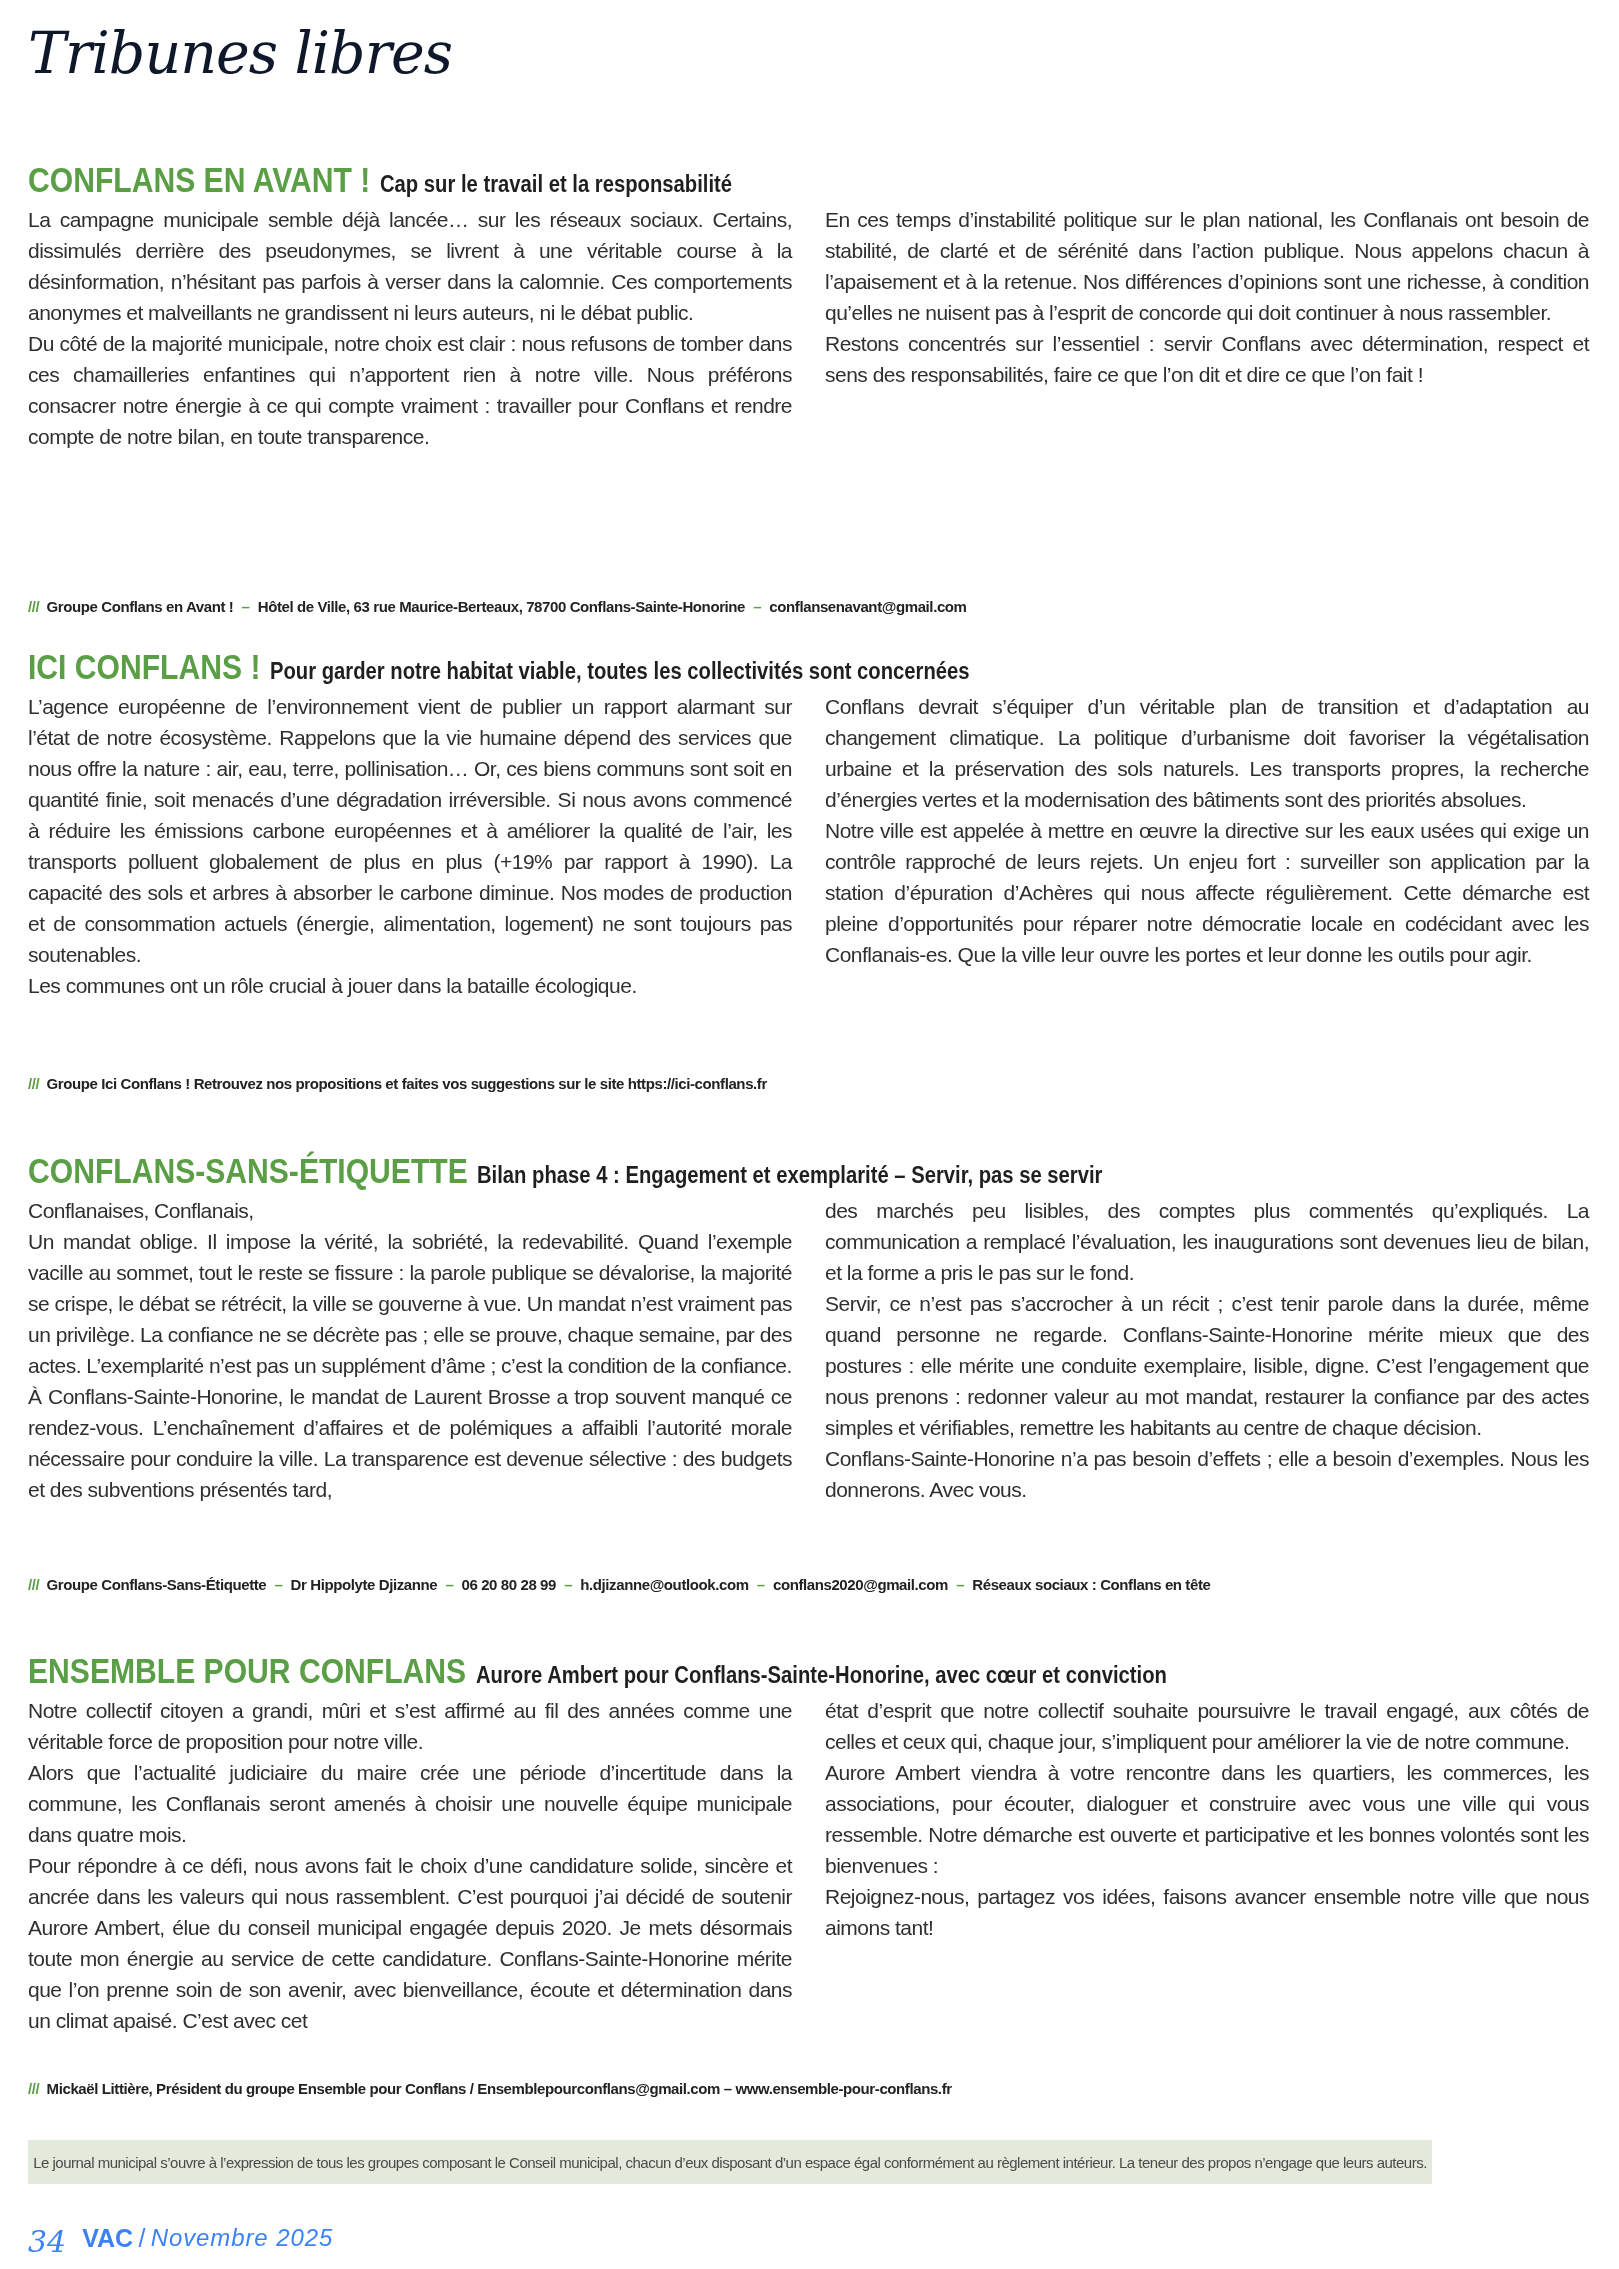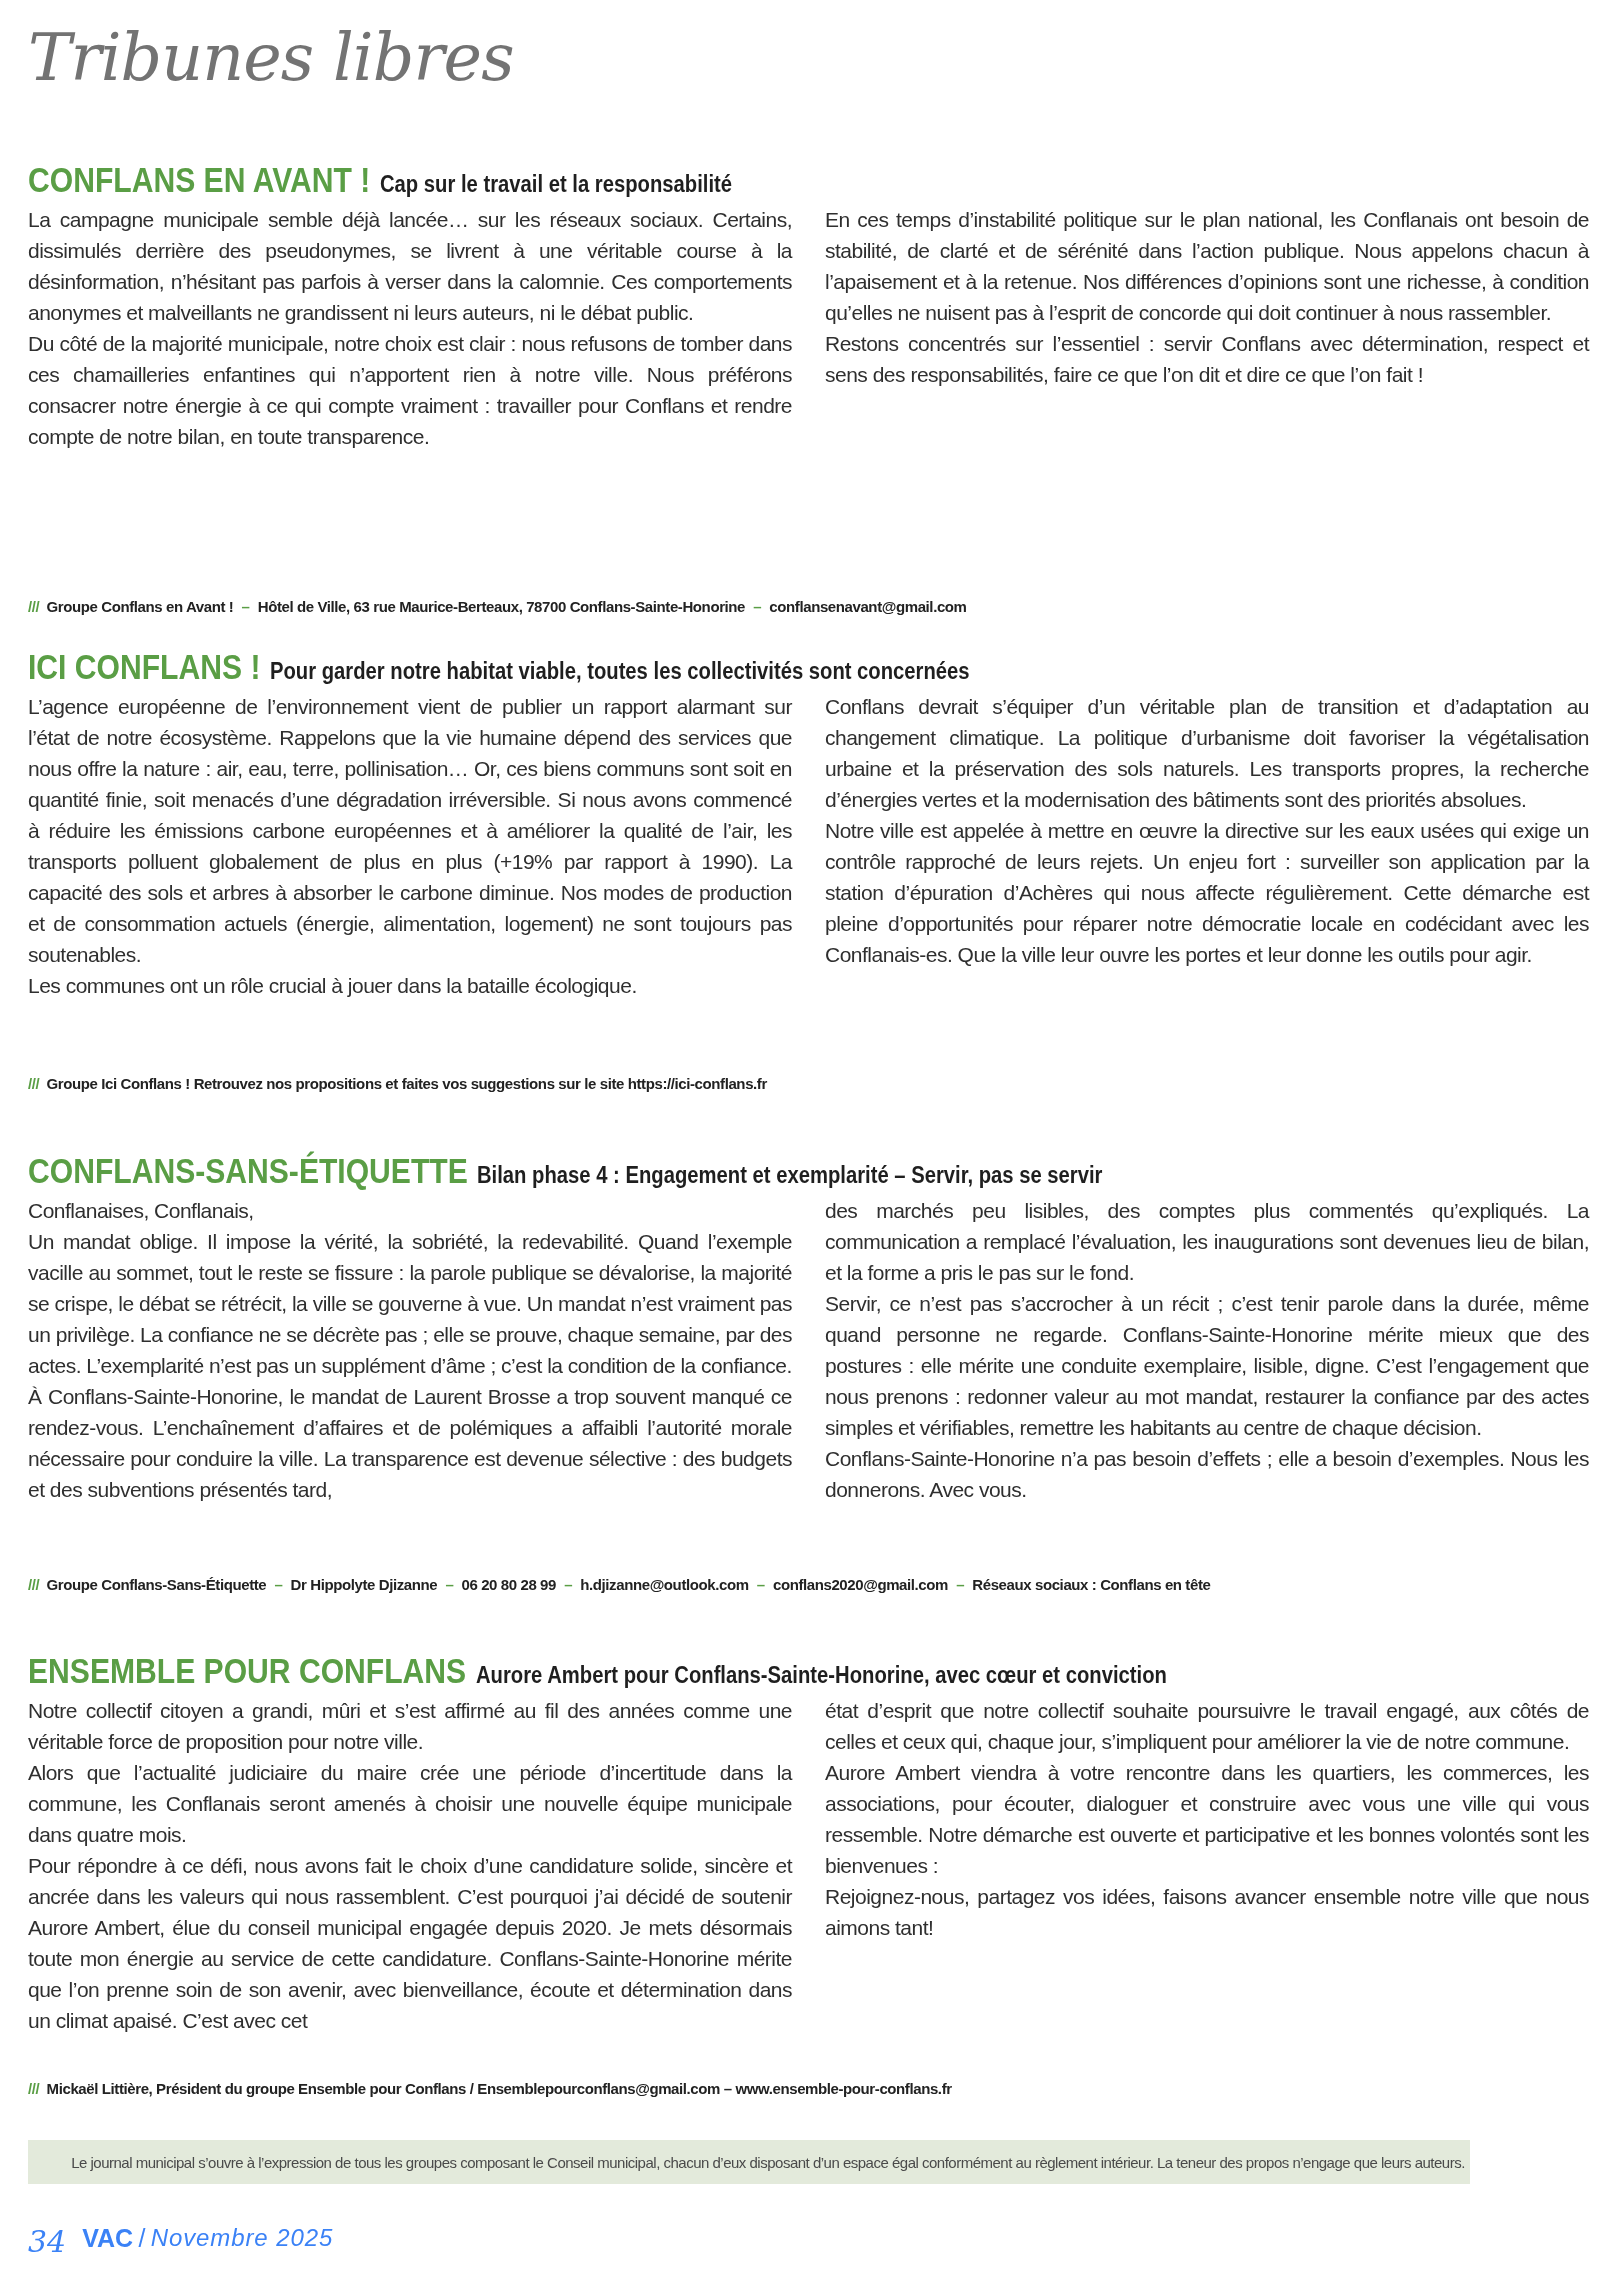--- a/index.html
+++ b/index.html
@@ -3,21 +3,21 @@
   <meta charset="utf-8">
   <style>
     html, body { margin: 0; padding: 0; background: #ffffff; }
     body {
       width: 1619px; height: 2270px; position: relative; overflow: hidden;
       font-family: "Liberation Sans", sans-serif; color: #2a2a2a;
     }
     .page-title {
       position: absolute; left: 28px; top: 19.5px;
       font-family: "DejaVu Serif", serif; font-style: italic;
-      font-size: 65px; color: #737373; letter-spacing: -0.9px; margin: 0; font-weight: normal;
+      font-size: 57px; color: #0f172a; letter-spacing: -0.9px; margin: 0; font-weight: normal;
     }
     .section { position: absolute; left: 28px; width: 1561px; }
     .group-name {
       font-family: "Liberation Sans", sans-serif; font-weight: bold;
       color: #5a9e45; font-size: 35px; letter-spacing: 0px;
       transform: scaleX(0.86); transform-origin: left; display: inline-block;
     }
     .subtitle {
       font-family: "Liberation Sans", sans-serif; font-weight: bold;
       color: #1f1f1f; font-size: 23px; display: inline-block;
@@ -35,21 +35,21 @@
     .col p { margin: 0; }
     .footer-line {
       position: absolute; left: 28px; font-size: 15px; font-weight: bold;
       color: #222; white-space: nowrap; letter-spacing: -0.4px;
     }
     .slashes { color: #5a9e45; font-weight: bold; margin-right: 3.5px; }
     .sep { color: #5a9e45; font-weight: bold; margin: 0 4.4px; }
     .disclaimer {
       position: absolute; left: 28px; top: 2140px; width: 1404px; height: 44px;
       background: #e3eadb; display: flex; align-items: center; justify-content: center;
-      font-size: 15px; color: #4a4a4a; letter-spacing: -0.5px; white-space: nowrap; padding-left: 38px;
+      font-size: 15px; color: #4a4a4a; letter-spacing: -0.5px; white-space: nowrap;
     }
     .page-footer {
       position: absolute; left: 28px; top: 2224px; display: flex; align-items: flex-start;
       font-size: 26.6px; color: #3b82f6;
     }
     .page-number { font-family: "DejaVu Serif", serif; font-style: italic; font-size: 30px; margin-right: 16px; }
     .mag-name { font-weight: bold; font-size: 25px; }
     .mag-slash { margin: 0 5.3px; font-size: 25px; }
     .mag-date { font-size: 24px; letter-spacing: 0.9px; font-style: italic; }
   </style>

